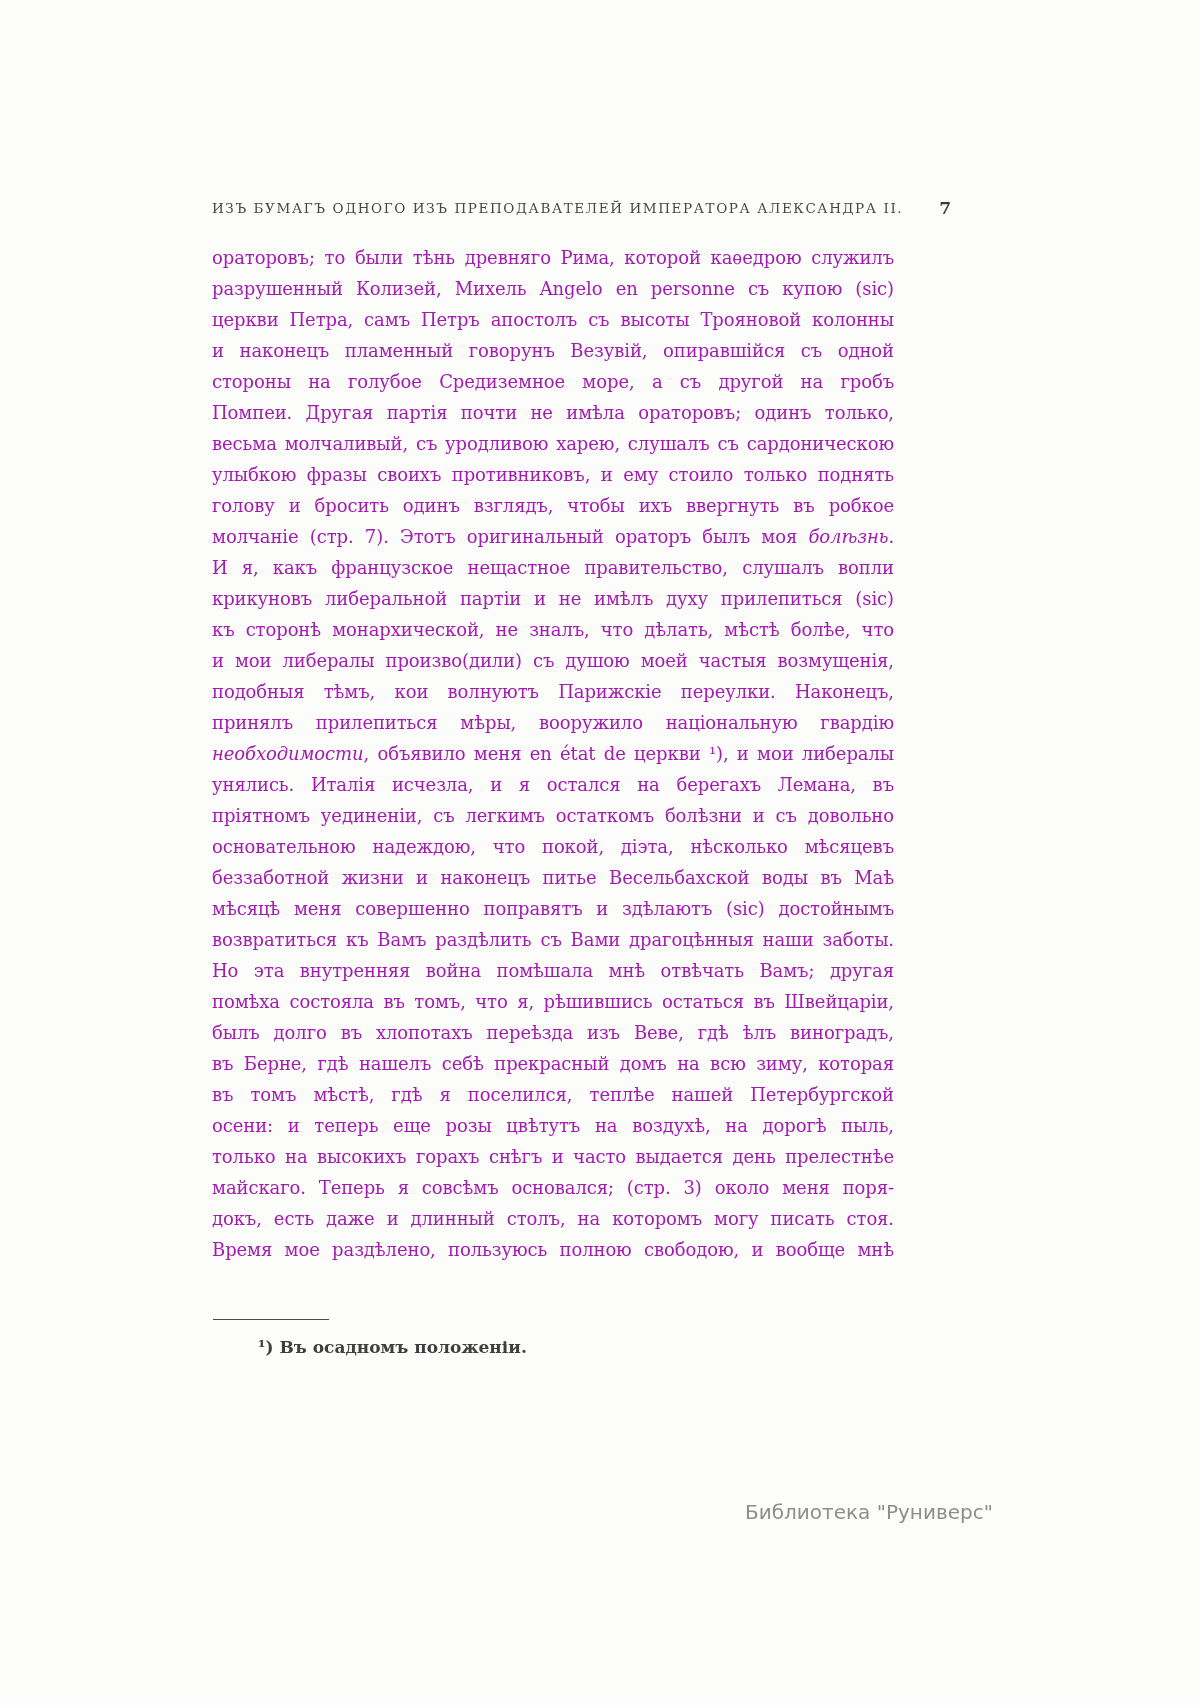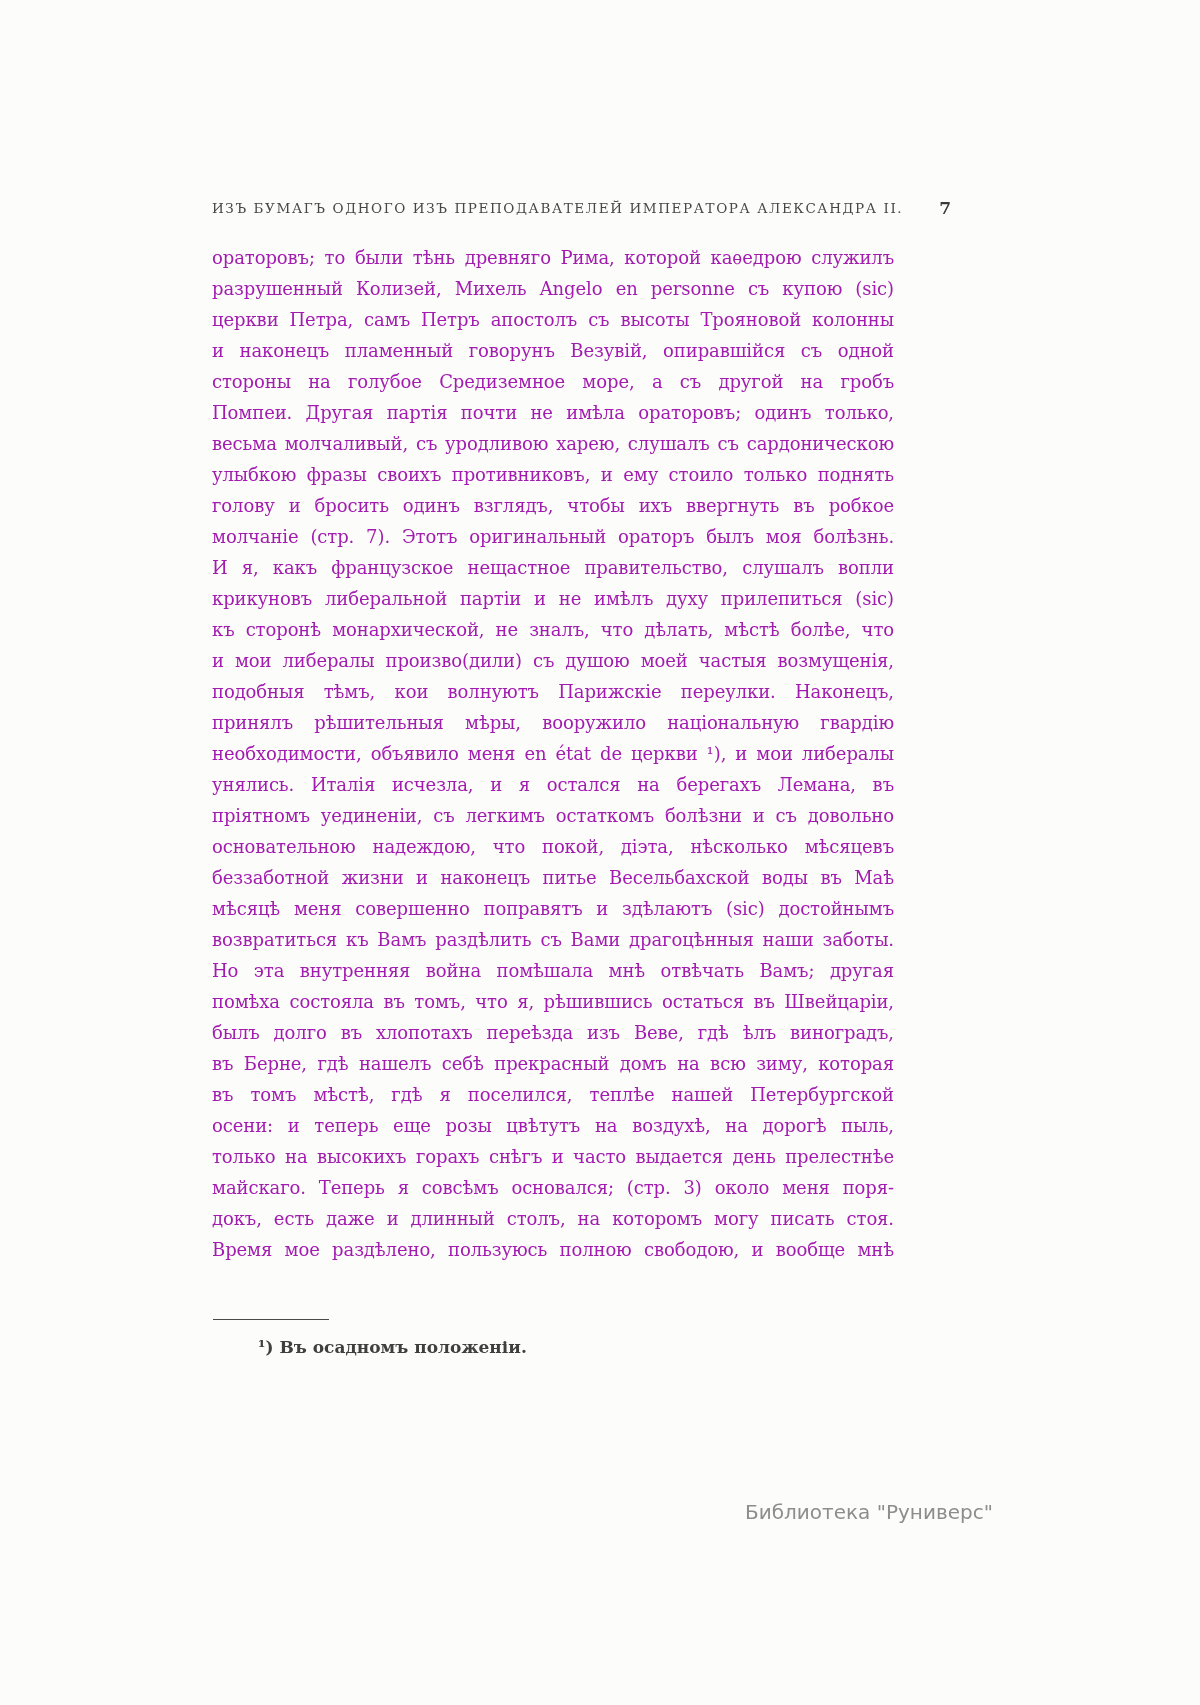--- a/index.html
+++ b/index.html
@@ -49,21 +49,21 @@
     letter-spacing: -0.1px;
     color: #a21caf;
   }
   .line {
     height: 31px;
     line-height: 31px;
     text-align: justify;
     text-align-last: justify;
     overflow: hidden;
   }
-  .it { }
+  .it { font-style: italic; }
 
   .footnote-rule {
     position: absolute;
     top: 1319px;
     left: 213px;
     width: 116px;
     border-top: 1.5px solid #4a4a4a;
   }
   .footnote {
     position: absolute;
@@ -102,21 +102,21 @@
       <div class="line"><span>Помпеи. Другая партія почти не имѣла ораторовъ; одинъ только,</span></div>
       <div class="line"><span>весьма молчаливый, съ уродливою харею, слушалъ съ сардоническою</span></div>
       <div class="line"><span>улыбкою фразы своихъ противниковъ, и ему стоило только поднять</span></div>
       <div class="line"><span>голову и бросить одинъ взглядъ, чтобы ихъ ввергнуть въ робкое</span></div>
       <div class="line"><span>молчаніе (стр. 7). Этотъ оригинальный ораторъ былъ моя </span><span class="it">болѣзнь.</span></div>
       <div class="line"><span>И я, какъ французское нещастное правительство, слушалъ вопли</span></div>
       <div class="line"><span>крикуновъ либеральной партіи и не имѣлъ духу прилепиться (sic)</span></div>
       <div class="line"><span>къ сторонѣ монархической, не зналъ, что дѣлать, мѣстѣ болѣе, что</span></div>
       <div class="line"><span>и мои либералы произво(дили) съ душою моей частыя возмущенія,</span></div>
       <div class="line"><span>подобныя тѣмъ, кои волнуютъ Парижскіе переулки. Наконецъ,</span></div>
-      <div class="line"><span>принялъ рѣшительныя мѣры, вооружило національную гвардію</span></div>
+      <div class="line"><span>принялъ прилепиться мѣры, вооружило національную гвардію</span></div>
       <div class="line"><span class="it">необходимости</span><span>, объявило меня en état de церкви ¹), и мои либералы</span></div>
       <div class="line"><span>унялись. Италія исчезла, и я остался на берегахъ Лемана, въ</span></div>
       <div class="line"><span>пріятномъ уединеніи, съ легкимъ остаткомъ болѣзни и съ довольно</span></div>
       <div class="line"><span>основательною надеждою, что покой, діэта, нѣсколько мѣсяцевъ</span></div>
       <div class="line"><span>беззаботной жизни и наконецъ питье Весельбахской воды въ Маѣ</span></div>
       <div class="line"><span>мѣсяцѣ меня совершенно поправятъ и здѣлаютъ (sic) достойнымъ</span></div>
       <div class="line"><span>возвратиться къ Вамъ раздѣлить съ Вами драгоцѣнныя наши заботы.</span></div>
       <div class="line"><span>Но эта внутренняя война помѣшала мнѣ отвѣчать Вамъ; другая</span></div>
       <div class="line"><span>помѣха состояла въ томъ, что я, рѣшившись остаться въ Швейцаріи,</span></div>
       <div class="line"><span>былъ долго въ хлопотахъ переѣзда изъ Веве, гдѣ ѣлъ виноградъ,</span></div>

